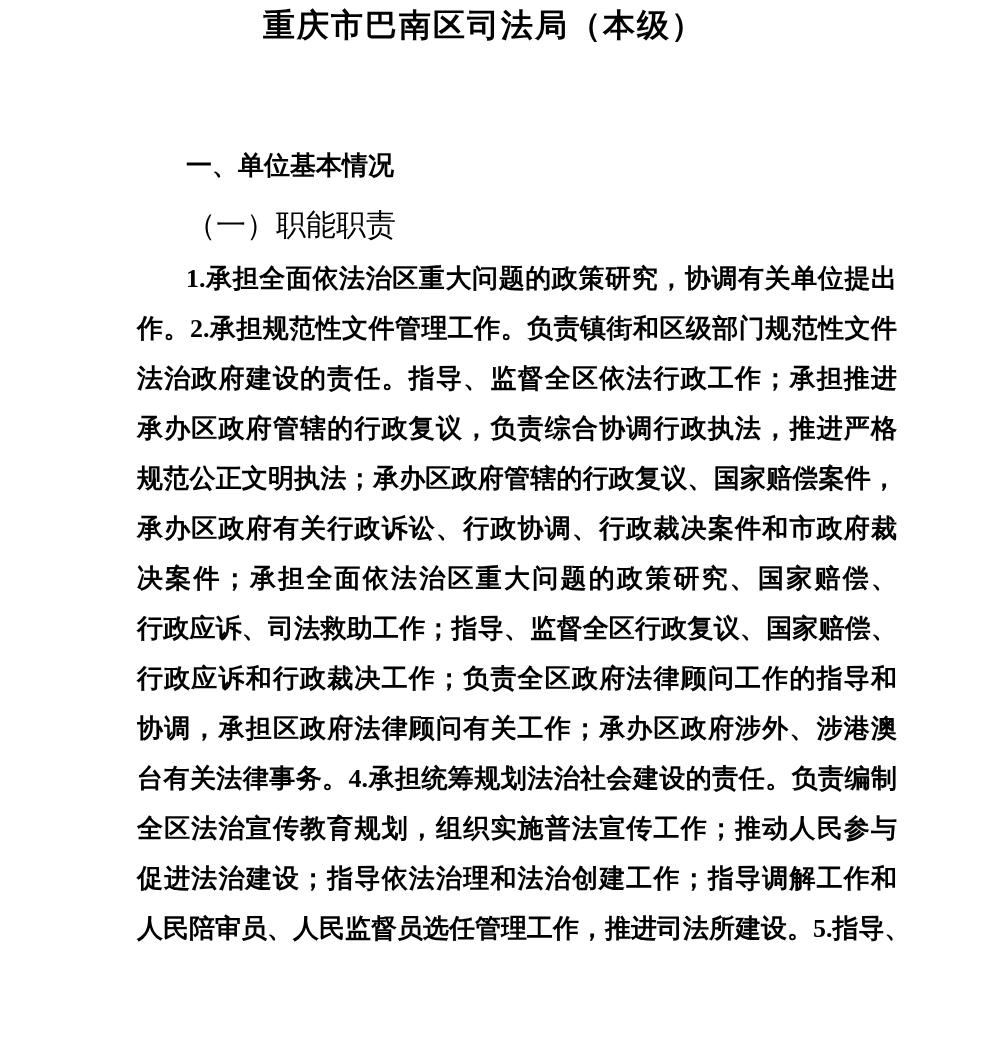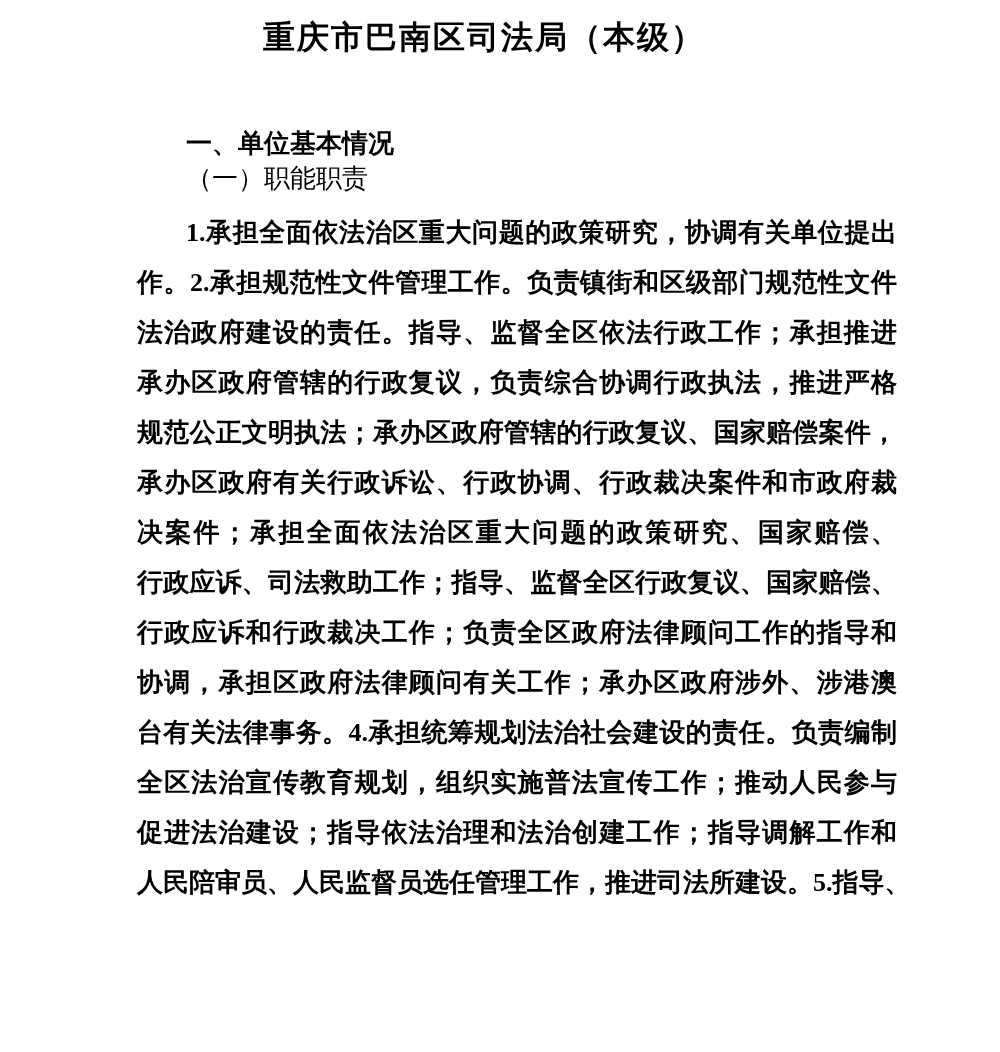--- a/index.html
+++ b/index.html
@@ -7,48 +7,48 @@
     background: #ffffff;
     font-family: "Liberation Serif", "DejaVu Serif", serif;
   }
   .page {
     position: relative;
     width: 968px;
     height: 1052px;
     background: #ffffff;
     color: #000000;
     overflow: hidden;
-    padding-top: 14px;
+    padding-top: 2px;
   }
   .title-block {
     text-align: center;
   }
   .title-line {
     font-size: 32px;
     line-height: 46px;
     font-weight: bold;
     letter-spacing: 2px;
     font-family: "Liberation Serif", "DejaVu Serif", serif;
   }
   .content {
     margin-left: 137px;
     width: 760px;
   }
   .heading {
-    margin-top: 66px;
+    margin-top: 100px;
     padding-left: 49px;
     font-size: 26px;
     line-height: 34px;
     font-weight: bold;
     font-family: "DejaVu Sans", "Liberation Sans", sans-serif;
   }
   .subheading {
-    margin-top: 2px;
+    margin-top: 26px;
     padding-left: 49px;
-    font-size: 26px;
+    font-size: 30px;
     line-height: 34px;
     font-weight: normal;
     font-family: "Liberation Serif", "DejaVu Serif", serif;
   }
   .paragraph {
     margin-top: 12px;
     font-size: 26px;
   }
   .body-line {
     height: 50px;

